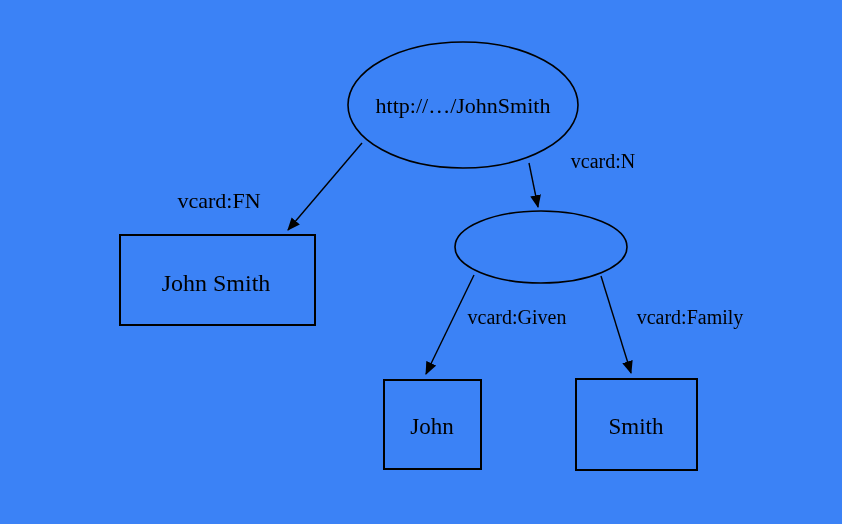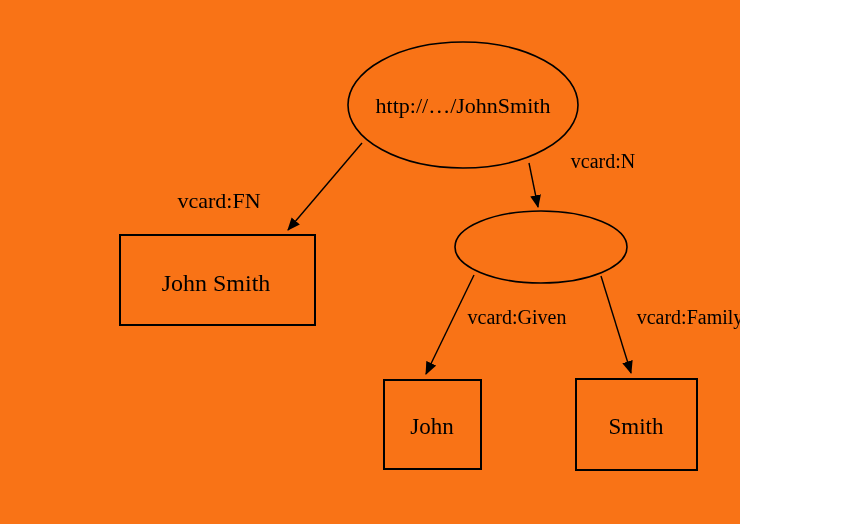--- a/index.html
+++ b/index.html
@@ -2,23 +2,23 @@
 <html><head>
 <meta charset="utf-8">
 <style>
   html, body {
     margin: 0;
     padding: 0;
     background: #ffffff;
   }
   .stage {
     position: relative;
-    width: 740px;
+    width: 842px;
     height: 524px;
-    background: #f97316;
+    background: #3b82f6;
     overflow: hidden;
   }
   svg {
     display: block;
   }
   .node-shape {
     fill: none;
     stroke: #000000;
   }
   .ellipse-shape { stroke-width: 1.6px; }

